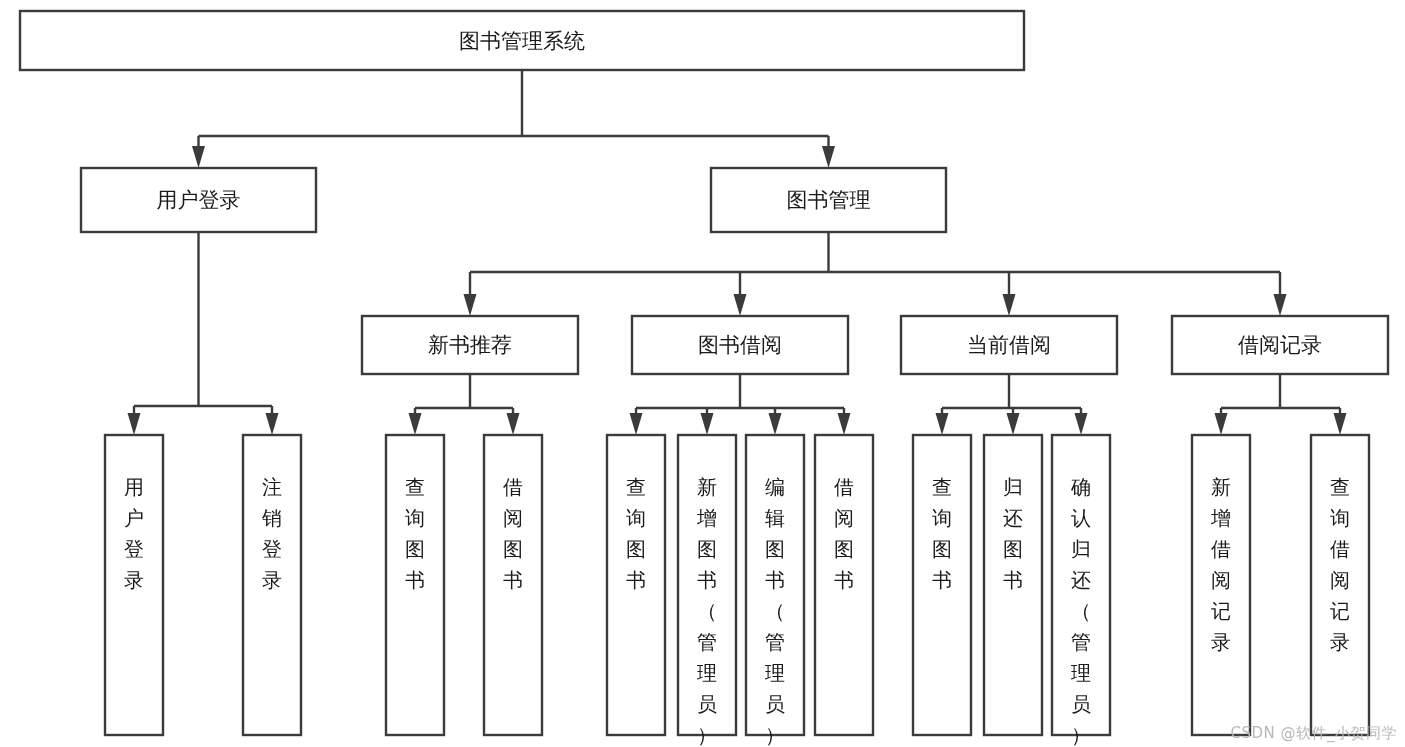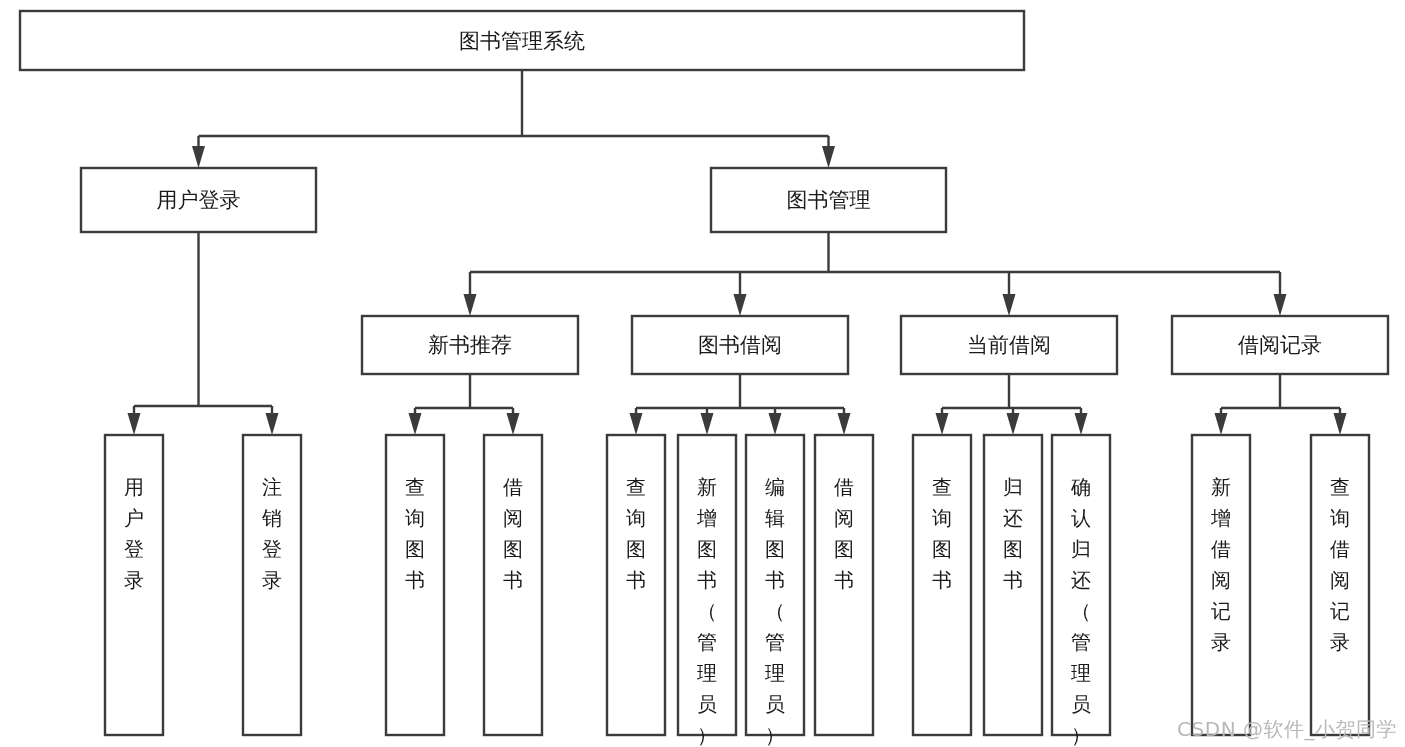--- a/index.html
+++ b/index.html
@@ -55,21 +55,21 @@
   }
   .node-label.vertical {
     font-size: 20px;
     text-anchor: middle;
   }
   .watermark {
     position: absolute;
     right: 8px;
     bottom: 4px;
     font-family: "DejaVu Sans", "Liberation Sans", sans-serif;
-    font-size: 20px;
+    font-size: 15px;
     color: #b8b8b8;
     letter-spacing: 0.5px;
     user-select: none;
     pointer-events: none;
   }
 </style>
 </head>
 <body>
 
 <div id="diagram-root">

